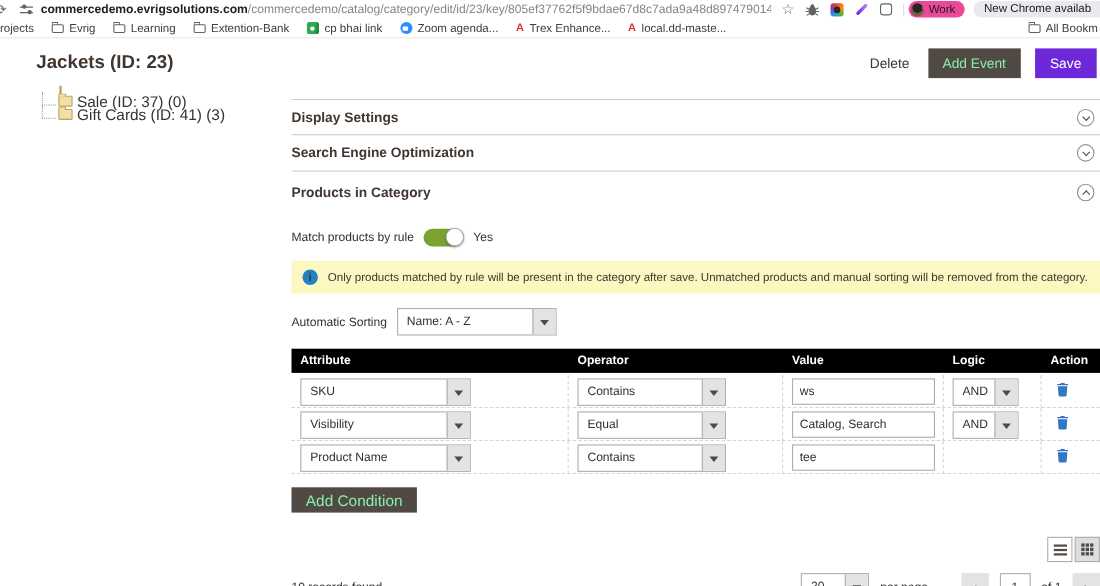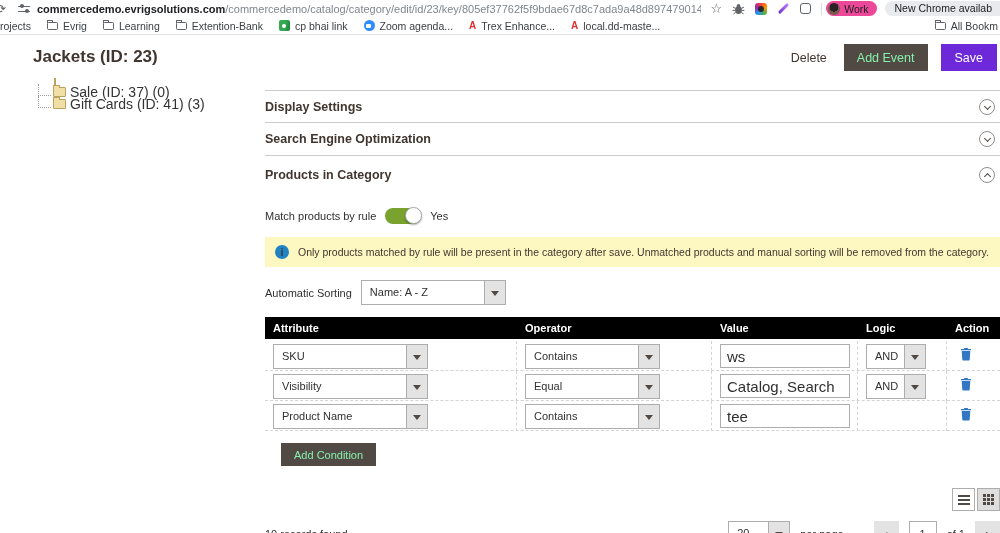--- a/index.html
+++ b/index.html
@@ -108,21 +108,21 @@
 
   
   .rule-table { margin-top:12px; width:735px; }
   .rt-head { display:grid; grid-template-columns:252px 195px 146px 89px 53px; background:#000; }
   .rt-head div { color:#fff; font-size:11px; font-weight:bold; padding:5px 8px; }
   .rt-body { margin-top:2px; }
   .rt-row { display:grid; grid-template-columns:252px 195px 146px 89px 53px; border-bottom:1px dashed #d4d4d4;
             height:30px; align-items:center; }
   .rt-row > div { padding:0 8px; height:30px; display:flex; align-items:center; border-right:1px dashed #d4d4d4; }
   .rt-row > div:last-child { border-right:none; }
-  .vinput { width:130px; height:24px; border:1px solid #adadad; font-size:15px; padding:0 6px;
+  .vinput { width:130px; height:24px; border:1px solid #adadad; font-size:11px; padding:0 6px;
             font-family:"Liberation Sans", sans-serif; color:#303030; }
   .trash-btn { background:none; border:none; cursor:pointer; padding:0; margin-left:6px; }
 
   .add-cond { margin-top:12px; }
 
   .view-toggles { margin-top:22px; display:flex; justify-content:flex-end; gap:2px; }
   .vt-btn { width:23px; height:23px; border:1px solid #adadad; display:flex; align-items:center;
             justify-content:center; cursor:pointer; }
   .vt-list { background:#fff; } .vt-grid { background:#dedede; }
   .list-ico { width:12px; height:2px; background:#514943; box-shadow:0 -4px #514943, 0 4px #514943; }
@@ -364,21 +364,21 @@
           <div>
               <button class="trash-btn"><svg width="10" height="13" viewBox="0 0 10 13">
                   <path fill="#3377c2" d="M3.4 0h3.2l.5 1H10v1.3H0V1h2.9L3.4 0zM.7 3.1h8.6l-.6 8.3c0 .6-.5 1-1.1 1H2.4c-.6 0-1.1-.4-1.1-1L.7 3.1z"></path>
                 </svg></button>
             </div>
         </div>
 
       </div>
     </div>
 
-    <button class="btn btn-dark add-cond" style="height:23px;font-size:11px;margin-left:16px;">Add Condition</button>
+    <button class="btn btn-dark add-cond" style="height:23px;font-size:14px;">Add Condition</button>
 
     <div class="view-toggles">
       <span class="vt-btn vt-list">
           <span class="list-ico"></span>
         </span>
       <span class="vt-btn vt-grid">
           <span class="grid-ico"></span>
         </span>
     </div>
 

